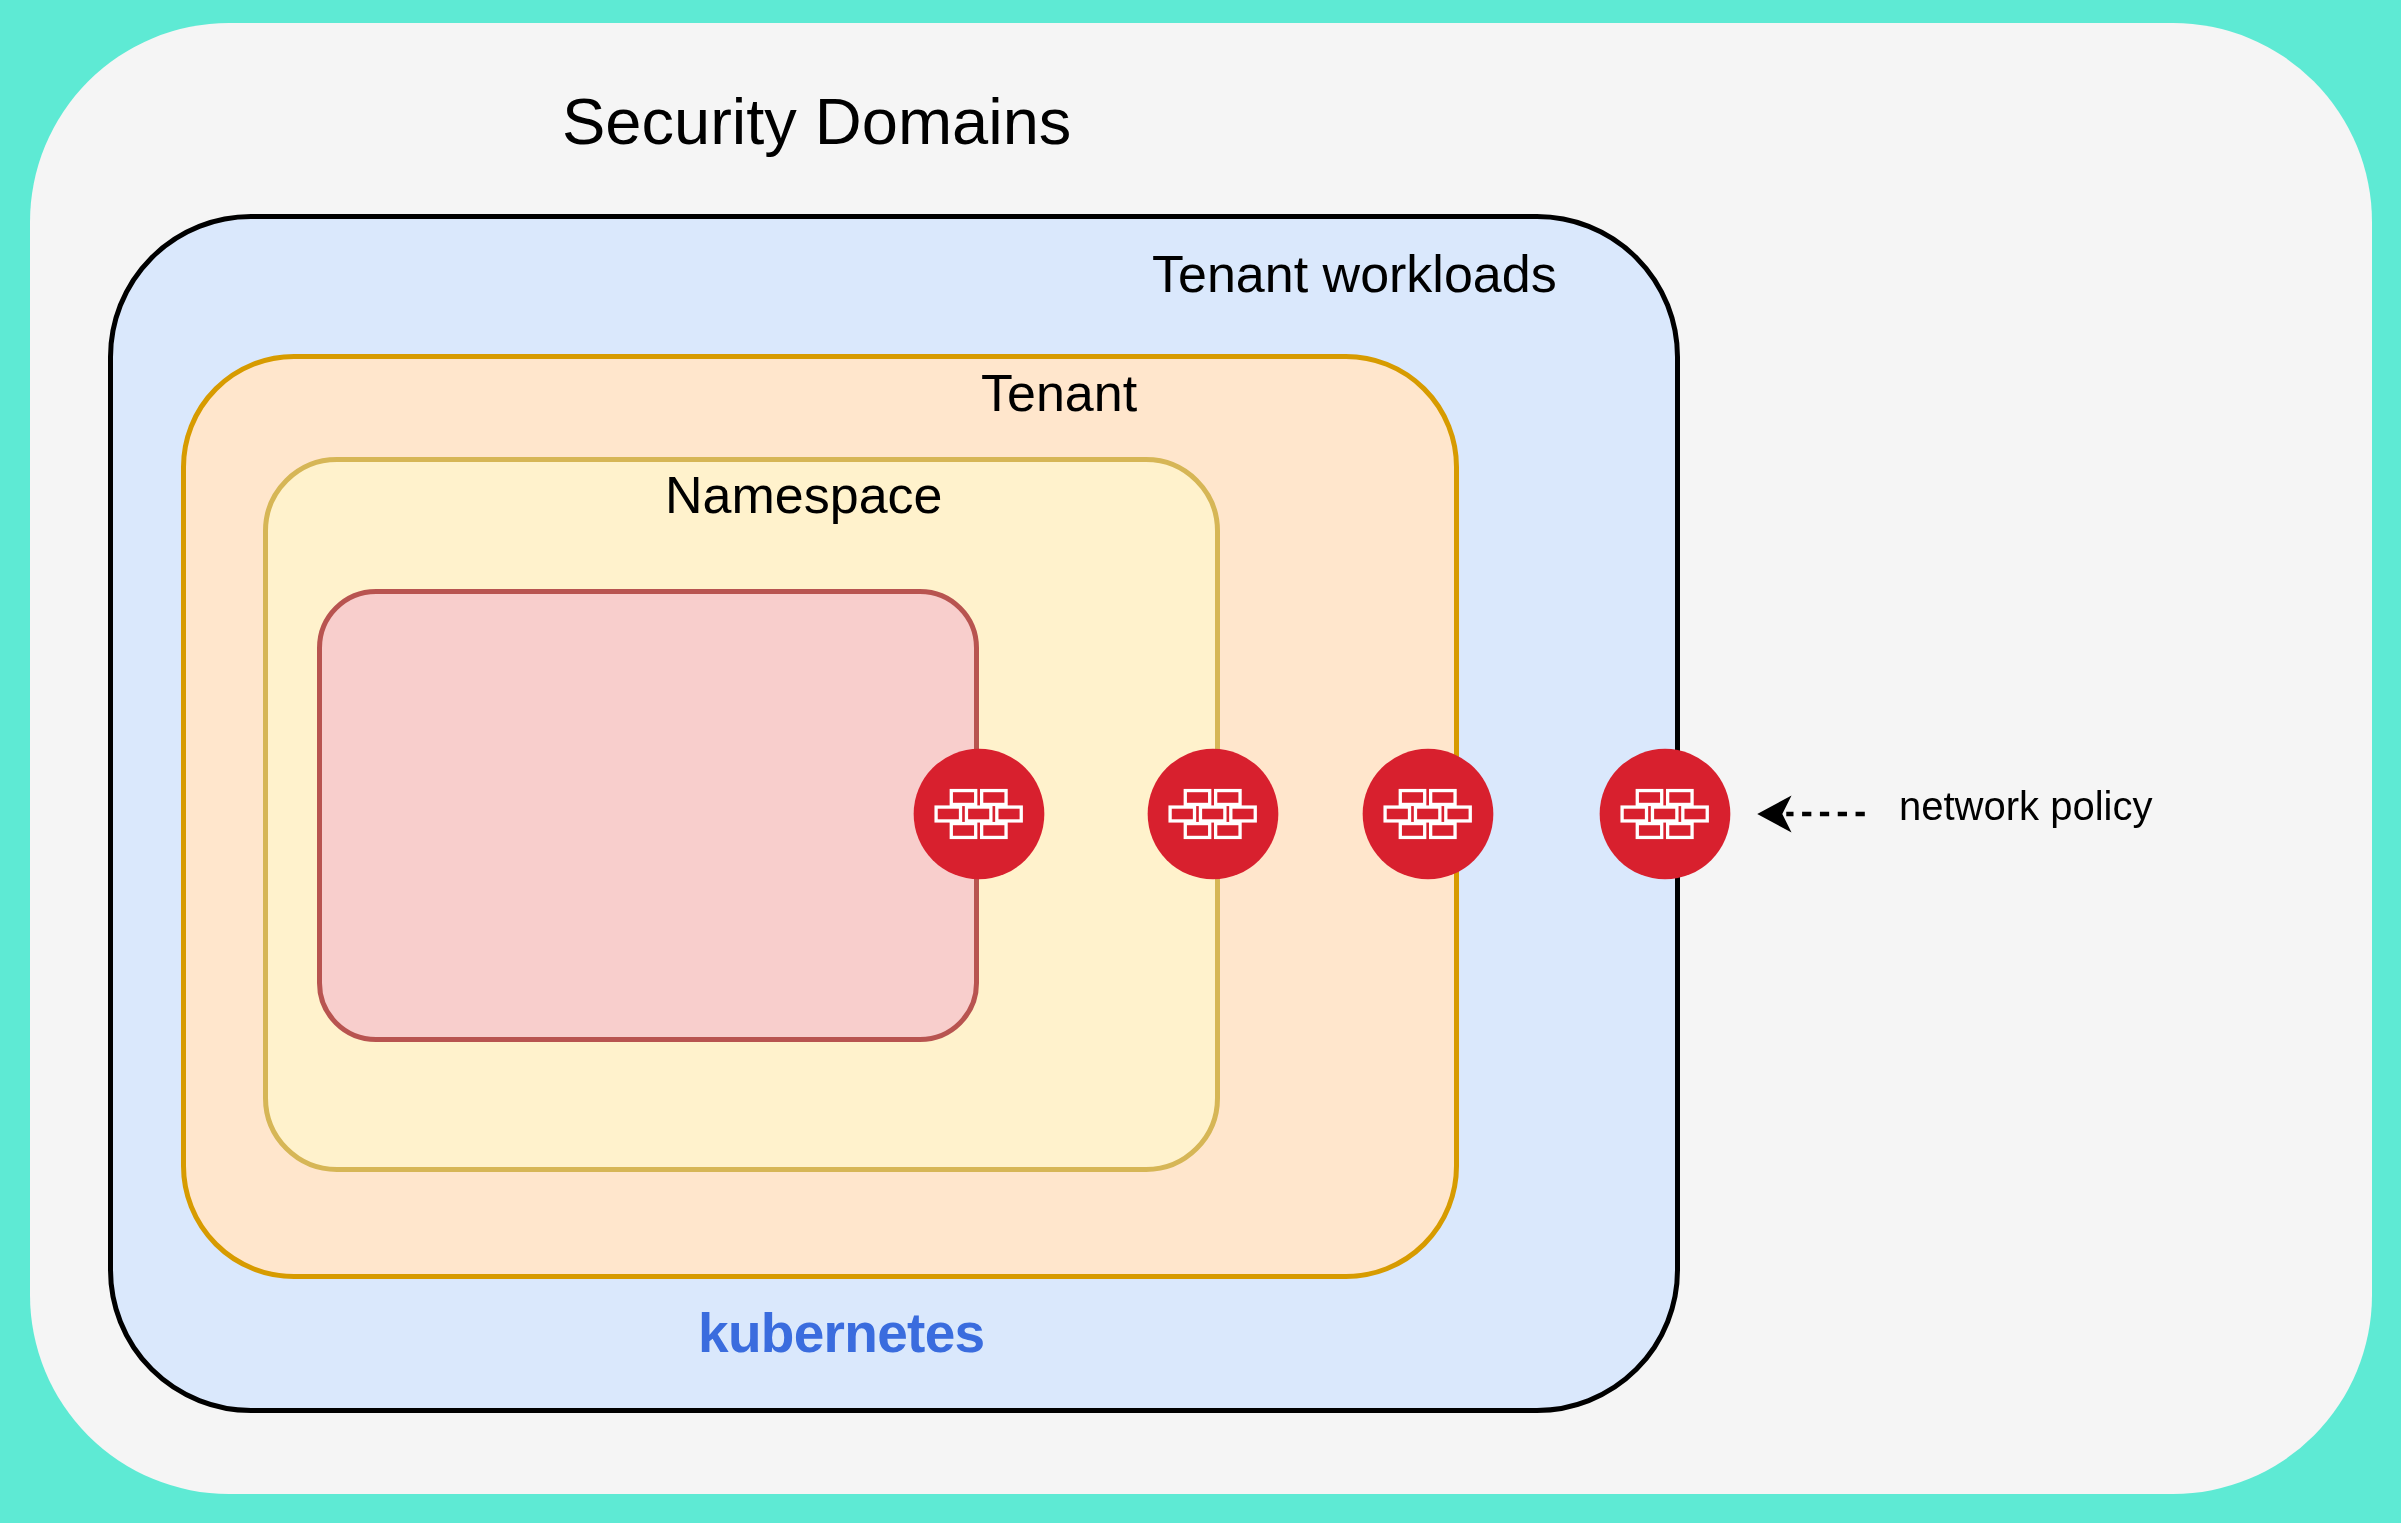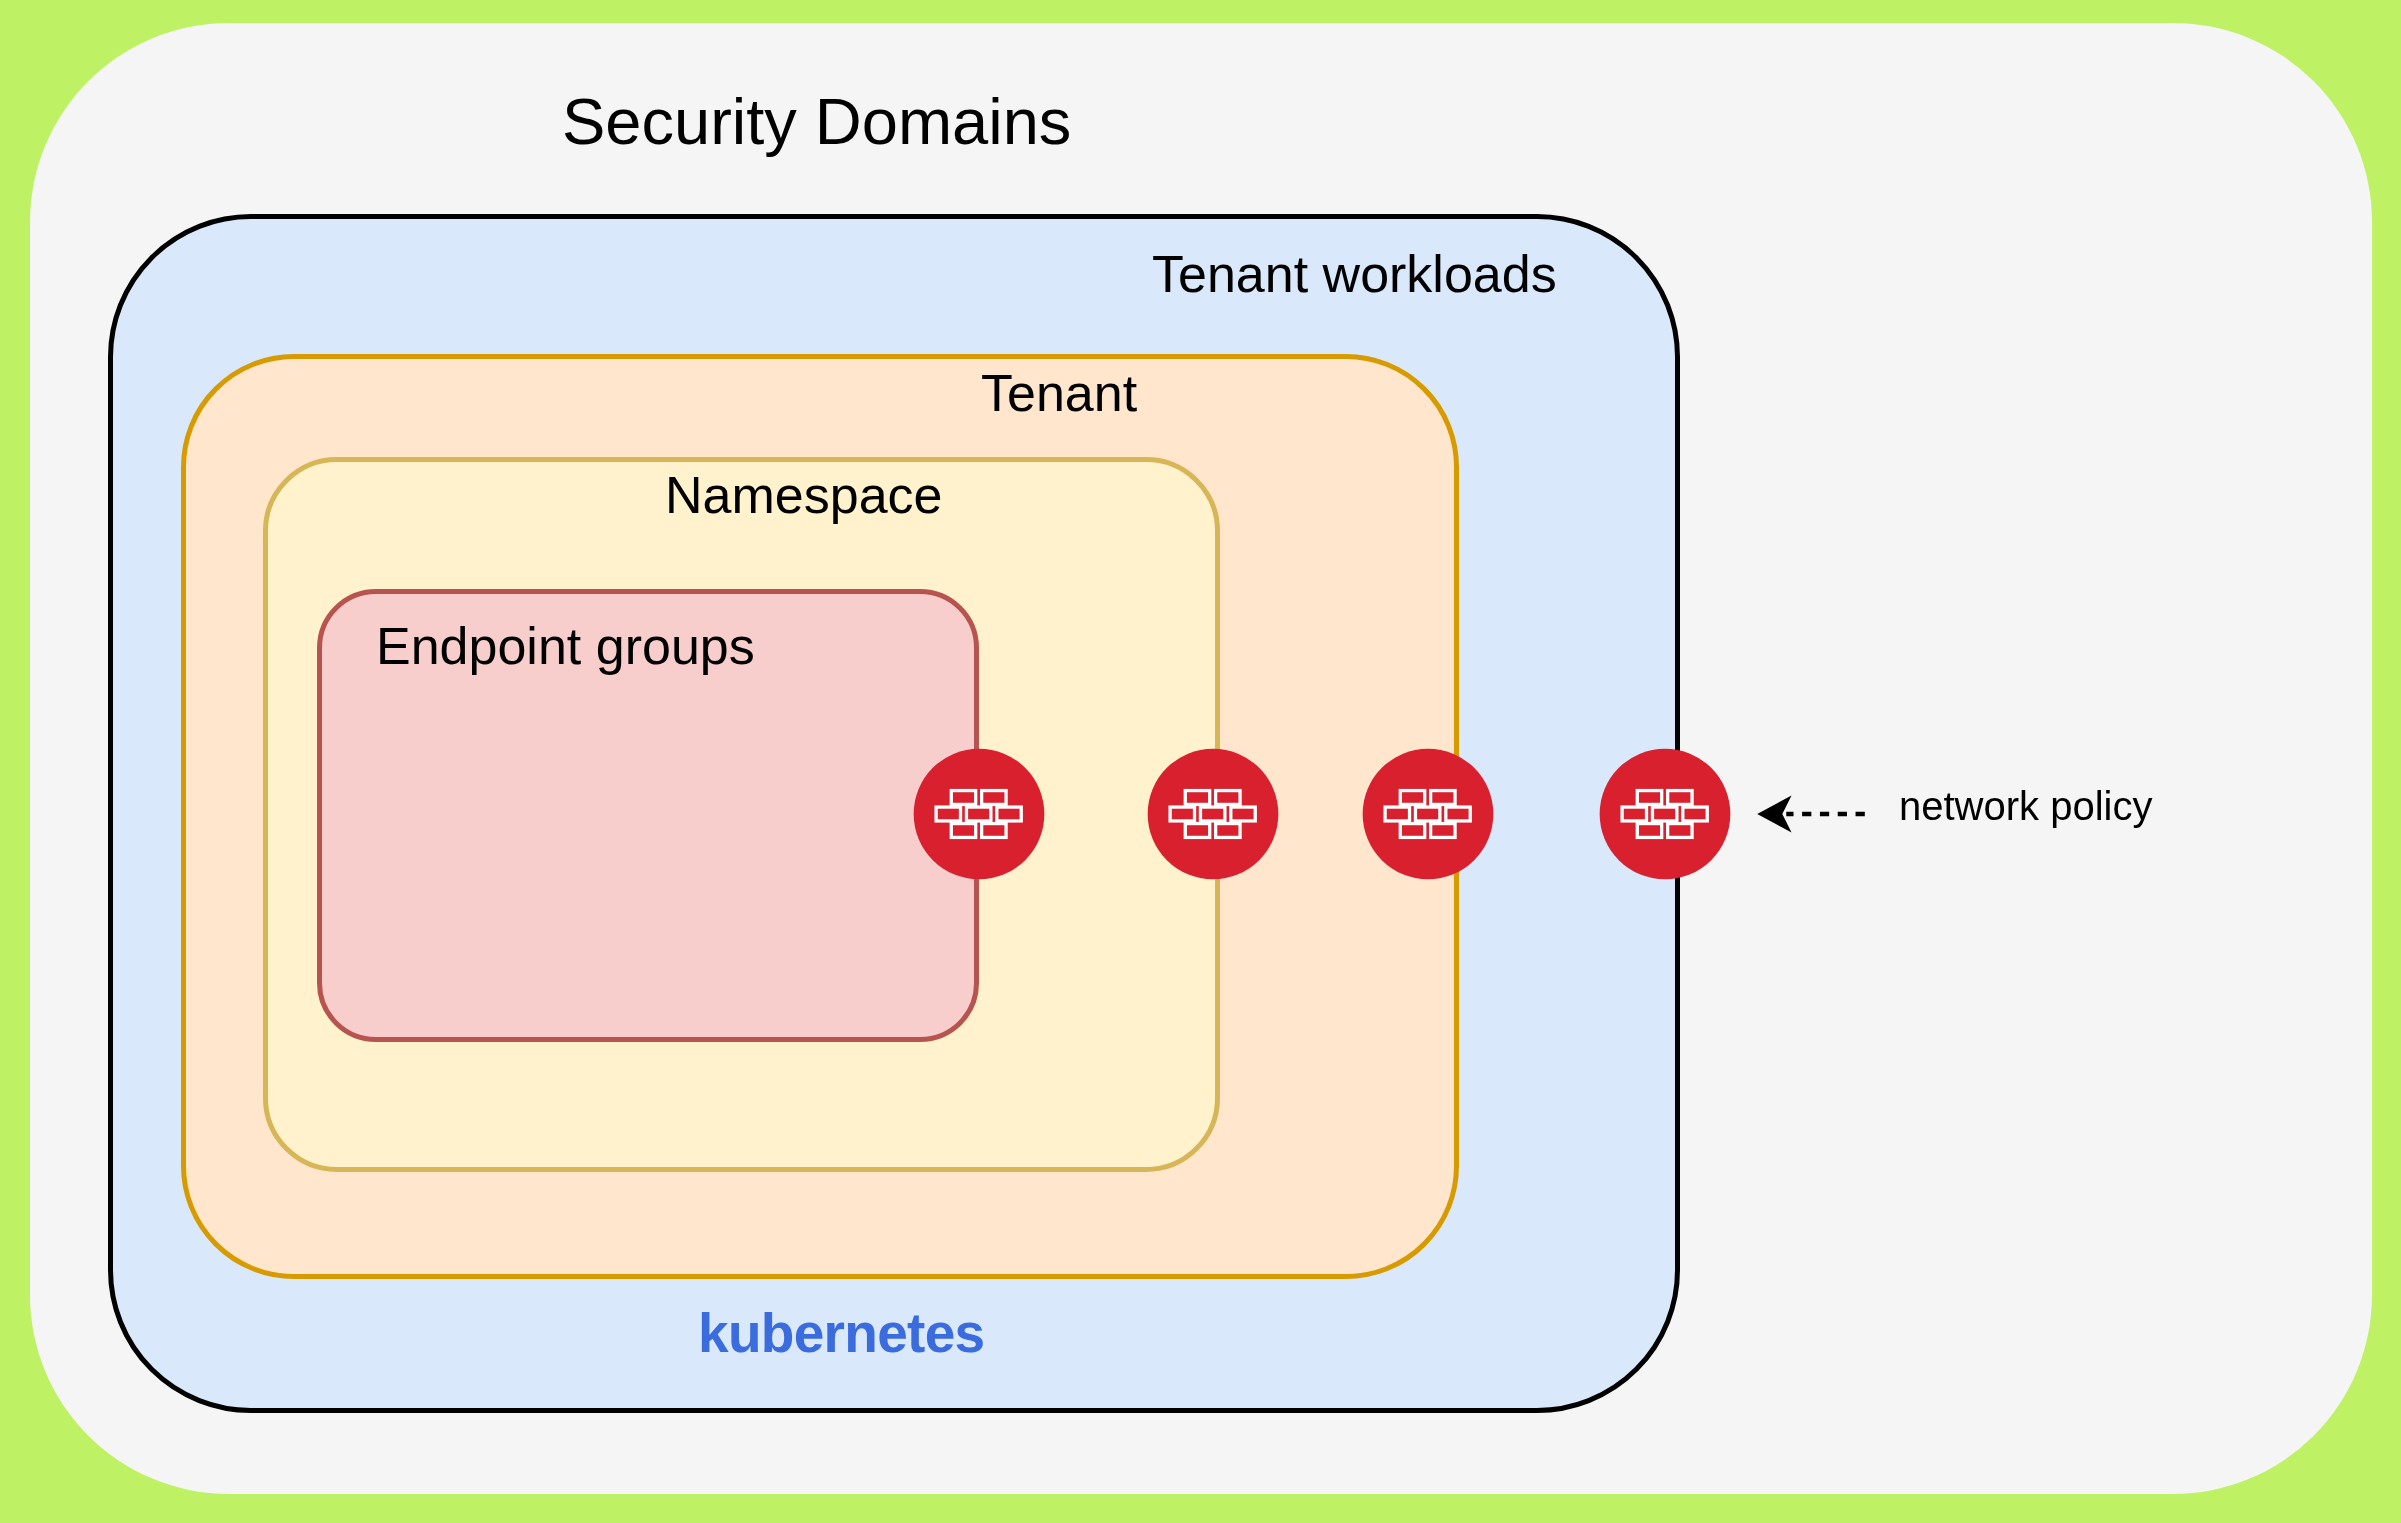--- a/index.html
+++ b/index.html
@@ -8,21 +8,21 @@
     background: #000000;
     width: 2401px;
     height: 1524px;
     overflow: hidden;
     font-family: "Liberation Sans", sans-serif;
   }
   .stage {
     position: relative;
     width: 2401px;
     height: 1524px;
-    background: #bef264;
+    background: #5eead4;
   }
   .panel {
     position: absolute;
     left: 30px; top: 23px;
     width: 2342px; height: 1471px;
     background: #F5F5F5;
     border-radius: 199px;
   }
   .abs { position: absolute; }
   .diagram-title {
@@ -137,21 +137,20 @@
   <div class="abs diagram-title">Security Domains</div>
 
   <div class="box box-cluster"></div>
   <div class="box box-tenant"></div>
   <div class="box box-namespace"></div>
   <div class="box box-endpoint"></div>
 
   <div class="layer-label label-cluster">Tenant workloads</div>
   <div class="layer-label label-tenant">Tenant</div>
   <div class="layer-label label-namespace">Namespace</div>
-  <div class="layer-label label-endpoint">Endpoint groups</div>
 
   <div class="kubernetes-wordmark">kubernetes</div>
 
   <div class="firewall fw-1">
     <svg viewBox="0 0 200 200" width="132" height="132">
         <use href="#fw-glyph"></use>
       </svg>
   </div>
   <div class="firewall fw-2">
     <svg viewBox="0 0 200 200" width="132" height="132">

